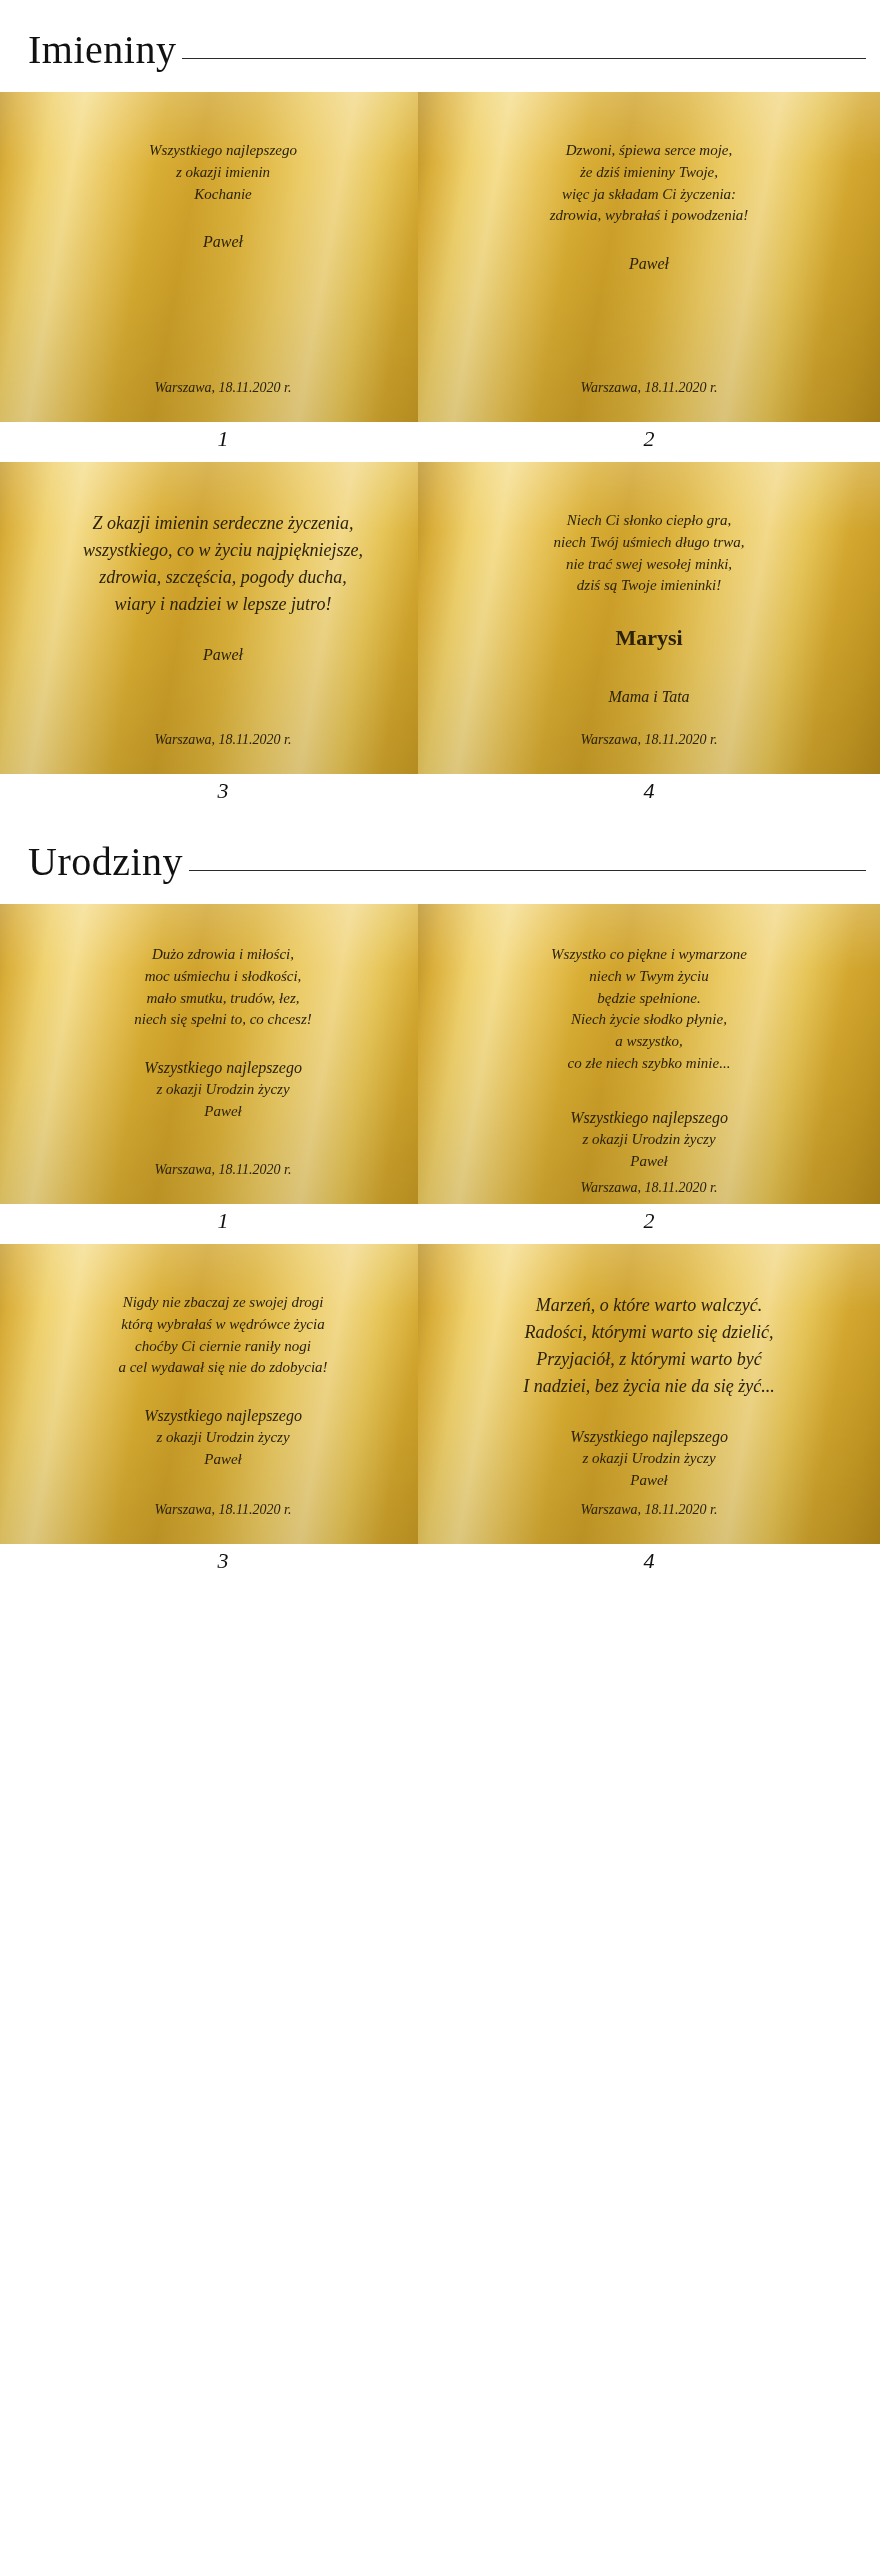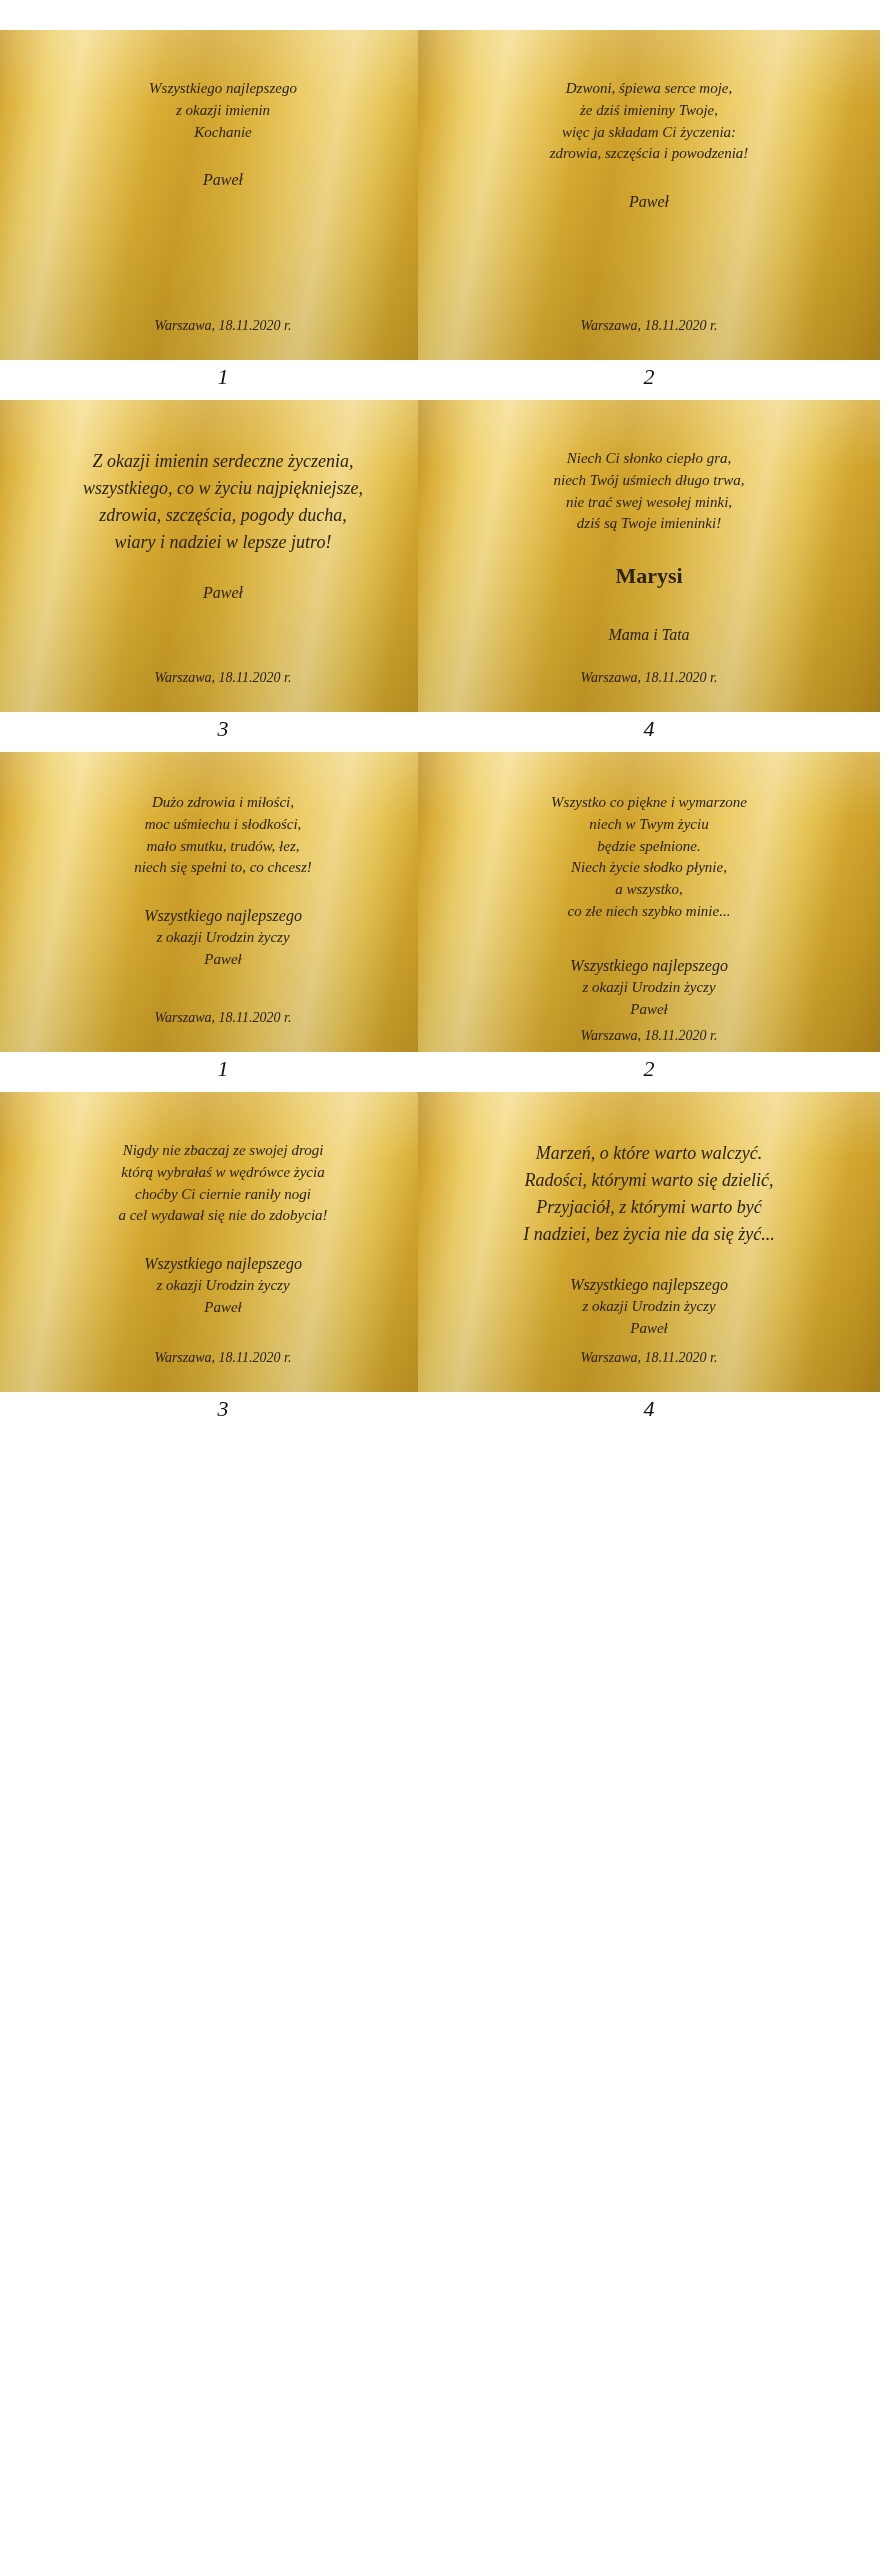--- a/index.html
+++ b/index.html
@@ -145,20 +145,24 @@
     text-align: center;
   }
   .spacer-sm { height: 14px; }
   .spacer-md { height: 22px; }
 </style>
 </head>
 <body>
 
 <div class="page">
 
+  <div class="section-head">
+    <div class="section-title">Imieniny</div>
+    <div class="section-rule"></div>
+  </div>
 
   <div class="grid">
 
     <div class="card-wrap">
       <div class="card card-h-330">
         <div class="card-body">
           <div class="spacer-md"></div>
           <p class="verse">Wszystkiego najlepszego</p>
           <p class="verse">z okazji imienin</p>
           <p class="verse">Kochanie</p>
@@ -171,21 +175,21 @@
       <div class="card-number">1</div>
     </div>
 
     <div class="card-wrap">
       <div class="card card-h-330">
         <div class="card-body">
           <div class="spacer-md"></div>
           <p class="verse">Dzwoni, śpiewa serce moje,</p>
           <p class="verse">że dziś imieniny Twoje,</p>
           <p class="verse">więc ja składam Ci życzenia:</p>
-          <p class="verse">zdrowia, szczęścia i powodzenia!</p>
+          <p class="verse">zdrowia, wybrałaś i powodzenia!</p>
           <p class="signature">Paweł</p>
         </div>
         <div class="card-foot">
           <p class="place-date">Warszawa, 18.11.2020 r.</p>
         </div>
       </div>
       <div class="card-number">2</div>
     </div>
 
     <div class="card-wrap">
@@ -218,20 +222,24 @@
         </div>
         <div class="card-foot">
           <p class="place-date">Warszawa, 18.11.2020 r.</p>
         </div>
       </div>
       <div class="card-number">4</div>
     </div>
 
   </div>
 
+  <div class="section-head section-2">
+    <div class="section-title">Urodziny</div>
+    <div class="section-rule"></div>
+  </div>
 
   <div class="grid">
 
     <div class="card-wrap">
       <div class="card card-h-300">
         <div class="card-body">
           <div class="spacer-sm"></div>
           <p class="verse">Dużo zdrowia i miłości,</p>
           <p class="verse">moc uśmiechu i słodkości,</p>
           <p class="verse">mało smutku, trudów, łez,</p>

